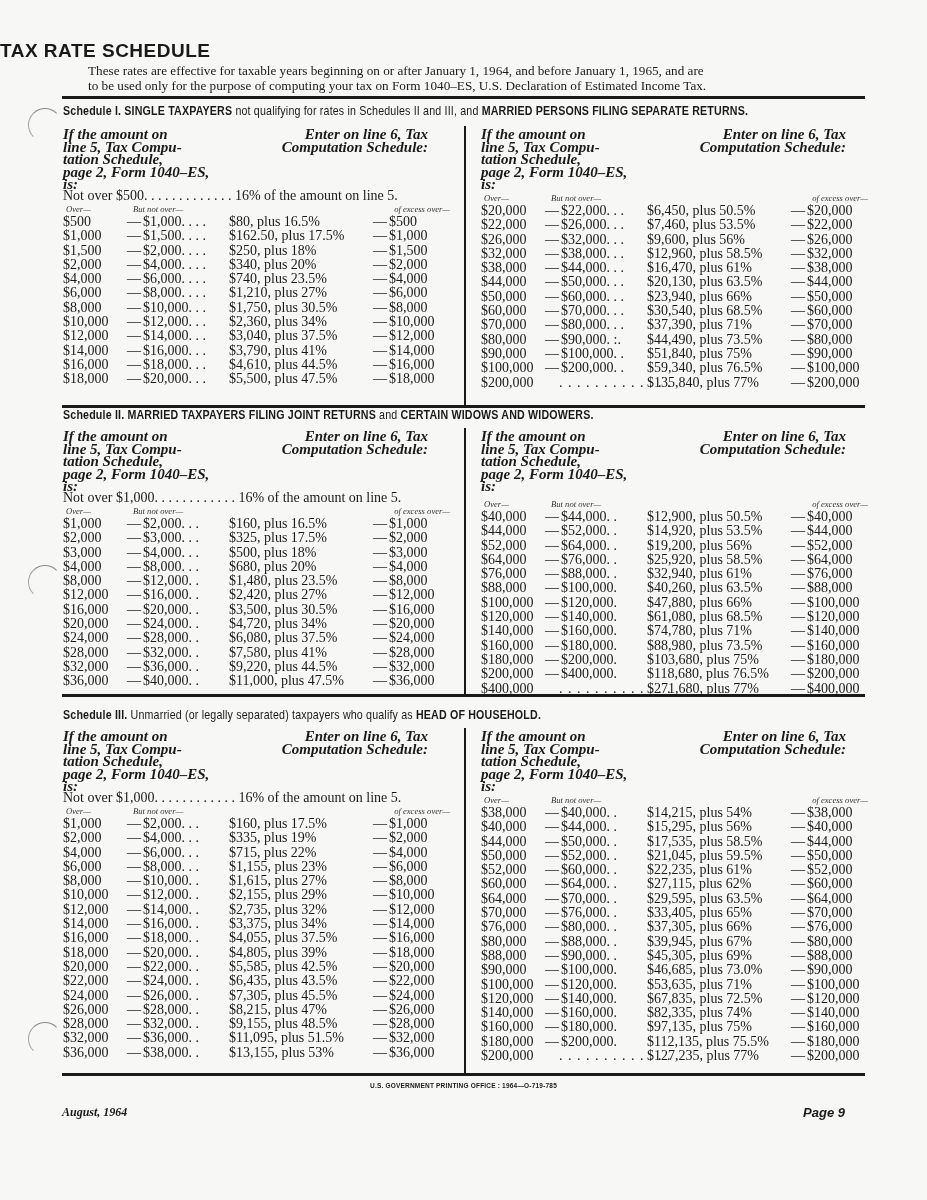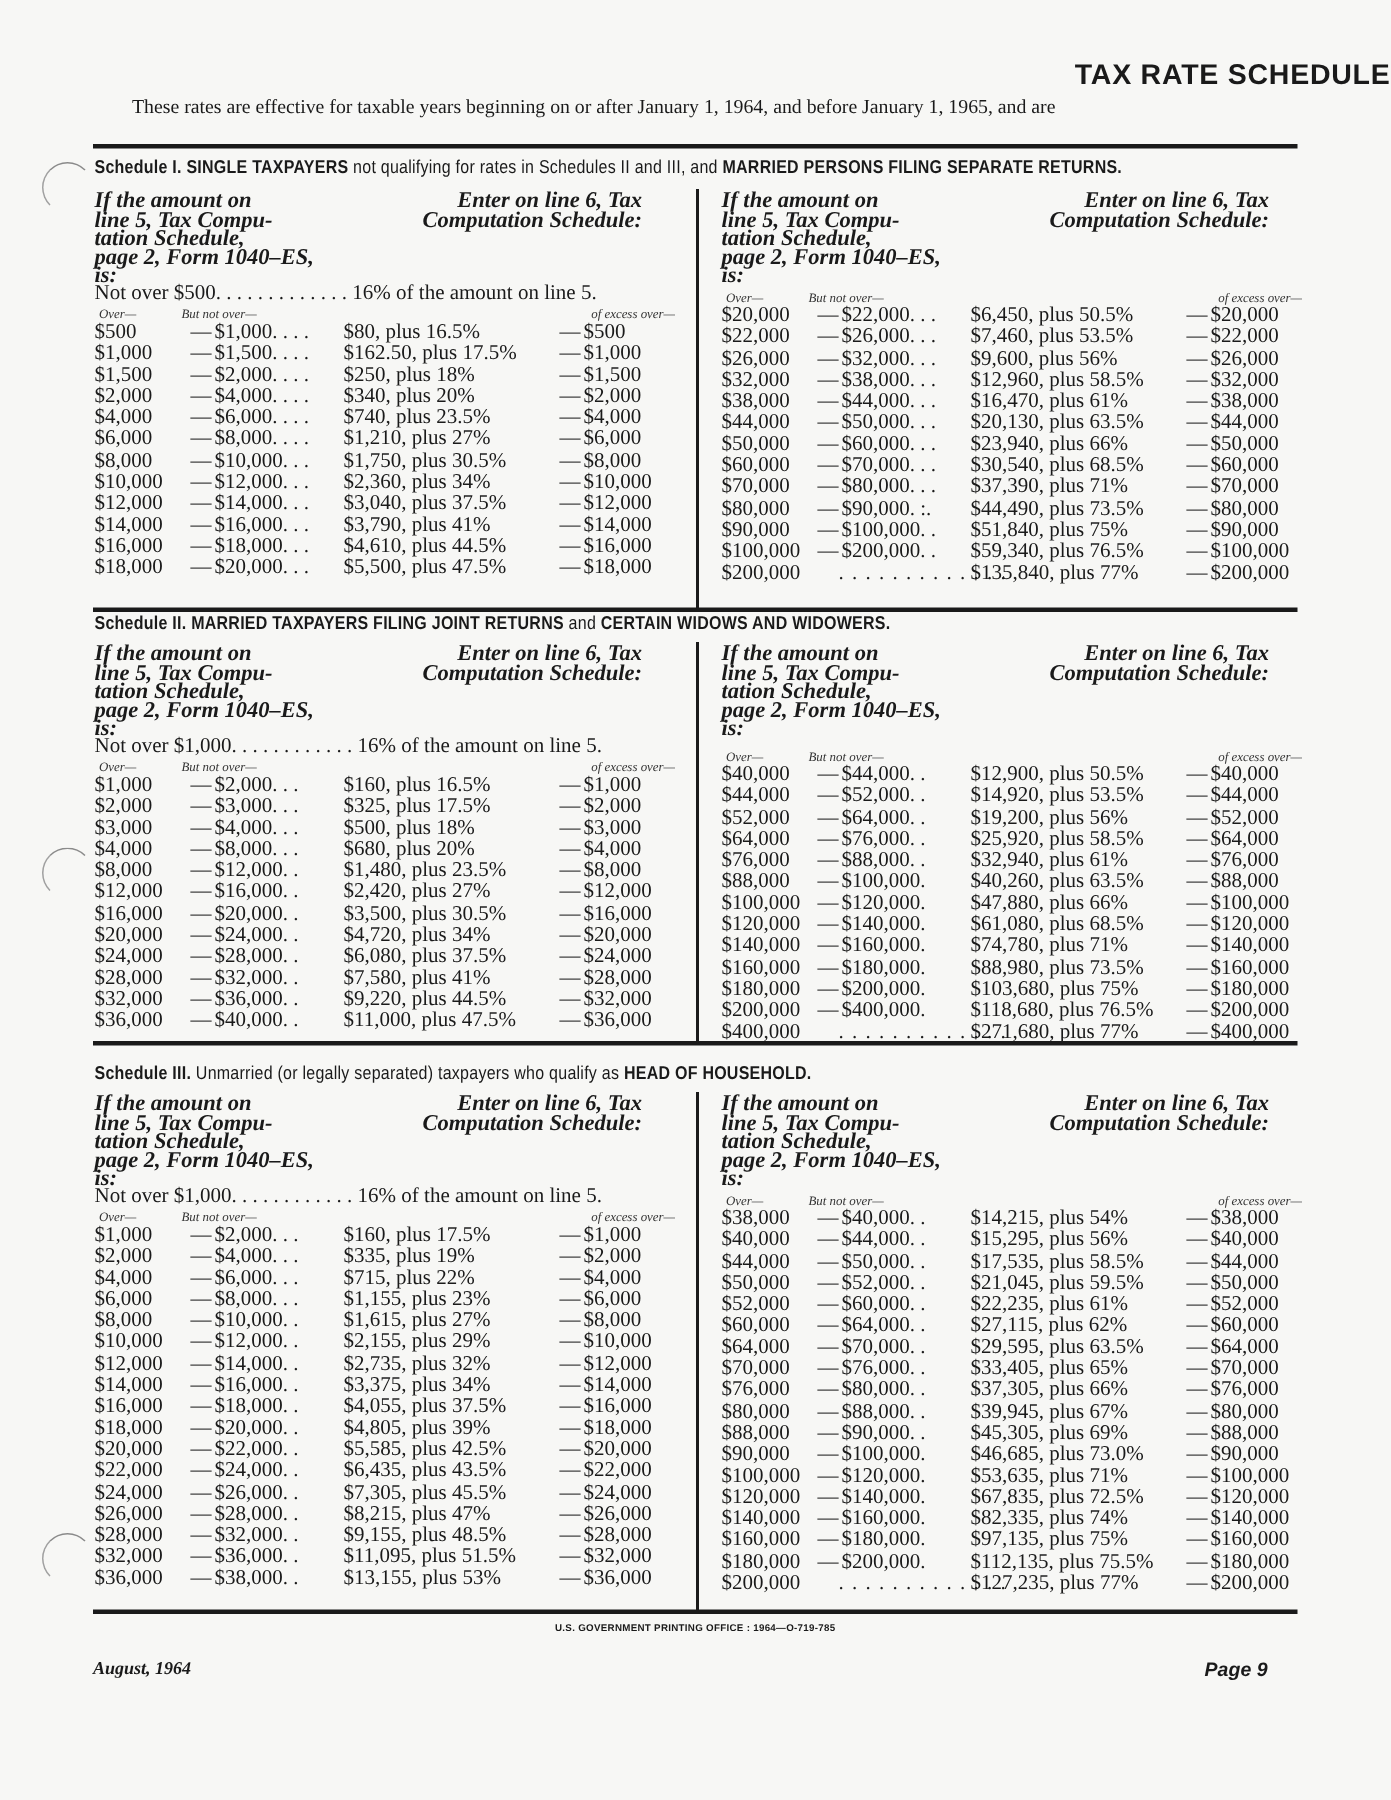--- a/index.html
+++ b/index.html
@@ -1,37 +1,37 @@
 <!DOCTYPE html>
 <html><head>
 <meta charset="utf-8">
 <style>
   * { box-sizing: border-box; margin: 0; padding: 0; }
   html, body { width: 927px; height: 1200px; background: #f7f7f5; }
   body { position: relative; overflow: hidden; font-family: "Liberation Serif", "DejaVu Serif", serif; color: #1a1a1a; }
 
-  .page-title { position: absolute; left: 0; width: 927px; top: 40px; text-align: right;
+  .page-title { position: absolute; left: 0; width: 927px; top: 40px; text-align: left;
     font-family: "Liberation Sans", "DejaVu Sans", sans-serif; font-weight: bold; font-size: 19px; letter-spacing: 0.5px; }
   .intro { position: absolute; left: 88px; top: 63px; width: 760px; font-size: 13.2px; line-height: 15px; text-align: justify; }
   .intro span { display: block; }
   .rule { position: absolute; height: 3px; background: #1a1a1a; }
   .vrule { position: absolute; width: 2px; background: #1a1a1a; }
 
   .sched-head { position: absolute; left: 63px; font-family: "Liberation Sans", "DejaVu Sans", sans-serif;
     font-weight: bold; font-size: 12.4px; white-space: nowrap; transform-origin: left top; transform: scaleX(0.86); letter-spacing: 0.2px; }
   .sched-head .light { font-weight: normal; }
 
   .col { position: absolute; width: 395px; }
   .col-head { position: relative; height: 60px; font-style: italic; font-weight: bold; font-size: 15px; line-height: 12.5px; }
   .col-head .h-left { position: absolute; left: 0; top: 0; width: 160px; }
   .col-head .h-right { position: absolute; left: 165px; top: 0; width: 200px; text-align: right; }
   .notover { font-size: 14px; line-height: 15px; white-space: nowrap; margin-top: 0px; }
   .subhead { position: relative; height: 12px; font-style: italic; font-size: 8.6px; color: #333; }
   .subhead .s-over { position: absolute; left: 3px; top: 1px; }
-  .subhead .s-bno { position: absolute; left: 58px; top: 1px; }
+  .subhead .s-bno { position: absolute; left: 70px; top: 1px; }
   .subhead .s-exc { position: absolute; right: 8px; top: 1px; }
 
   .row { position: relative; height: 14.3px; font-size: 14px; line-height: 14.3px; white-space: nowrap; }
   .row span { position: absolute; top: 0; }
   .c-over { left: 0; }
   .c-dash1 { left: 64px; }
   .c-notover { left: 80px; }
   .c-tax { left: 166px; }
   .c-dash2 { left: 310px; }
   .c-exc { left: 326px; }
@@ -49,20 +49,21 @@
 </head>
 <body>
 
 <div class="hole" style="top:108px;"></div>
 <div class="hole" style="top:565px;"></div>
 <div class="hole" style="top:1022px;"></div>
 
 <div class="page-title">TAX RATE SCHEDULE</div>
 <div class="intro">
   <span>These rates are effective for taxable years beginning on or after January 1, 1964, and before January 1, 1965, and are</span>
+  <span>to be used only for the purpose of computing your tax on Form 1040–ES, U.S. Declaration of Estimated Income Tax.</span>
 </div>
 <div class="rule" style="left:62px; width:803px; top:96px;"></div>
 
 <div id="schedules">
     <section>
       <div class="sched-head" style="top: 104px;"><span class="light" style="font-weight: bold;">Schedule I.</span> <span>SINGLE TAXPAYERS</span> <span class="light">not qualifying for rates in Schedules II and III, and</span> <span>MARRIED PERSONS FILING SEPARATE RETURNS.</span> </div>
       <div class="col" style="left: 63px; top: 128px;">
         <div class="col-head">
           <div class="h-left">
             <div>If the amount on</div>

